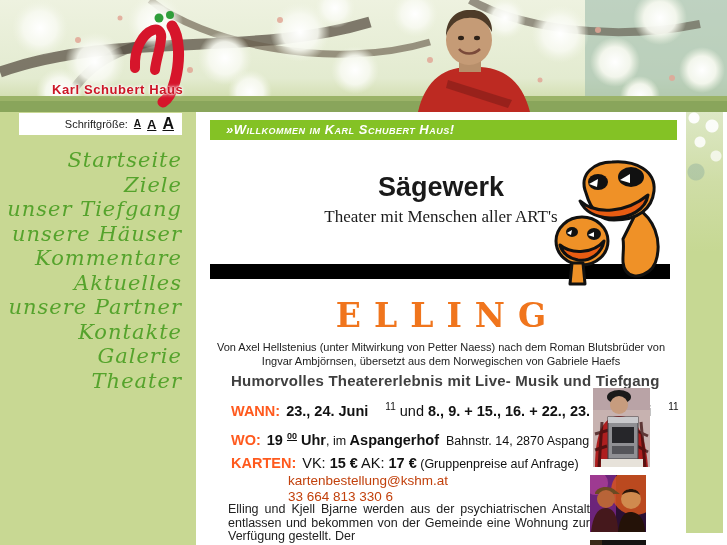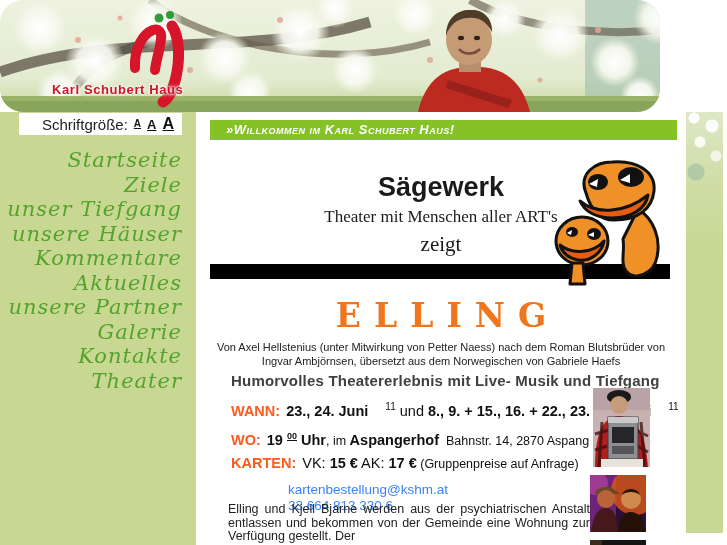--- a/index.html
+++ b/index.html
@@ -1,35 +1,35 @@
 <!DOCTYPE html>
 <html><head>
 <meta charset="utf-8">
 <style>
   html,body{margin:0;padding:0;}
   body{
     width:727px;height:545px;position:relative;overflow:hidden;
     background:#ffffff;font-family:"Liberation Sans",sans-serif;
   }
   
-  .header{position:absolute;left:0;top:0;width:660px;height:112px;overflow:hidden;border-radius:23px;}
+  .header{position:absolute;left:0;top:0;width:727px;height:112px;overflow:hidden;}
   .header svg{display:block;}
   .logo{position:absolute;left:125px;top:6px;width:70px;height:102px;}
   .brand{
     position:absolute;left:52px;top:82px;font-size:13px;font-weight:bold;
     color:#cc1626;letter-spacing:.6px;
     text-shadow:0 0 2px #fff,0 0 3px #fff,0 0 4px #fff;
   }
   
   .sidebar{position:absolute;left:0;top:112px;width:196px;height:433px;background:#c8d893;}
   .fontsize-box{
     position:absolute;left:19px;top:1px;width:155px;height:22px;background:#fff;
     display:flex;align-items:center;justify-content:flex-end;padding-right:8px;gap:6px;
   }
-  .fontsize-label{font-size:15px;color:#222;text-align:right;}
+  .fontsize-label{font-size:11px;color:#222;text-align:right;}
   .fs-a{color:#111;text-decoration:underline;font-weight:bold;cursor:pointer;line-height:1;}
   .fs-a.s1{font-size:10px;}
   .fs-a.s2{font-size:13px;}
   .fs-a.s3{font-size:16px;}
   .nav{position:absolute;top:36px;right:14px;text-align:right;}
   .nav-item{
     font-family:"DejaVu Serif",serif;font-style:italic;
     font-size:21px;line-height:24.5px;color:#55a32c;letter-spacing:1px;
     cursor:pointer;white-space:nowrap;
   }
@@ -60,21 +60,21 @@
     color:#404040;letter-spacing:.2px;}
   .detail-row{position:absolute;left:35px;font-size:14.5px;color:#111;white-space:nowrap;}
   .row-wann{top:289px;}
   .row-wo{top:319px;}
   .row-karten{top:343px;text-align:center;}
   .lbl{color:#ff5a1e;font-weight:bold;margin-right:6px;}
   .b{font-weight:bold;}
   .sup{font-size:10px;vertical-align:super;font-weight:normal;margin-left:17px;}
   .sup-u{font-size:9px;vertical-align:super;font-weight:bold;text-decoration:underline;}
   .sm{font-size:12.5px;}
-  .contact{position:absolute;left:92px;font-size:13.5px;color:#3b82f6;margin-top:9px;}
+  .contact{position:absolute;left:92px;font-size:13.5px;color:#c2410c;}
   .contact.email{top:361px;}
   .contact.phone{top:377px;}
   .synopsis{position:absolute;left:32px;top:391px;width:362px;font-size:12.5px;
     line-height:13.5px;color:#222;text-align:justify;}
   .synopsis .lead{font-weight:bold;text-align:left;}
   .photo{position:absolute;overflow:hidden;}
   .photo svg{display:block;}
   .photo1{left:397px;top:276px;width:57px;height:79px;}
   .photo2{left:394px;top:363px;width:56px;height:57px;}
   .photo3{left:394px;top:428px;width:56px;height:40px;}
@@ -173,32 +173,31 @@
     <span class="fs-a s3">A</span>
   </div>
   <nav class="nav">
     <div class="nav-item">Startseite</div>
     <div class="nav-item">Ziele</div>
     <div class="nav-item">unser Tiefgang</div>
     <div class="nav-item">unsere Häuser</div>
     <div class="nav-item">Kommentare</div>
     <div class="nav-item">Aktuelles</div>
     <div class="nav-item">unsere Partner</div>
+    <div class="nav-item">Kontakte</div>
     <div class="nav-item">Galerie</div>
-    <div class="nav-item">Kontakte</div>
     <div class="nav-item">Theater</div>
   </nav>
 </div>
 
 <div class="content">
   <div class="welcome-bar">»Willkommen im Karl Schubert Haus!</div>
 
   <div class="show-title">Sägewerk</div>
   <div class="show-sub">Theater mit Menschen aller ART's</div>
-  <div class="show-zeigt">zeigt</div>
 
   <div class="black-bar"></div>
 
   <svg class="mascot" viewBox="0 0 130 130">
     <path d="M92,52 C108,62 115,82 111,100 C108,117 88,125 80,114 C74,106 79,94 77,82 Z" fill="#ef9127" stroke="#111" stroke-width="3" stroke-linejoin="round"></path>
     <path d="M40,36 C32,16 50,5 66,5 C90,3 110,14 108,34 C106,52 92,63 68,63 C52,63 44,50 40,36 Z" fill="#ef9127" stroke="#111" stroke-width="3" stroke-linejoin="round"></path>
     <ellipse cx="52" cy="25" rx="10" ry="8" fill="#111"></ellipse>
     <path d="M43,27 l9,-5 l-1,8 Z" fill="#fff"></path>
     <ellipse cx="85" cy="20" rx="13" ry="10" fill="#111"></ellipse>
     <path d="M74,23 l10,-6 l0,9 Z" fill="#fff"></path>

